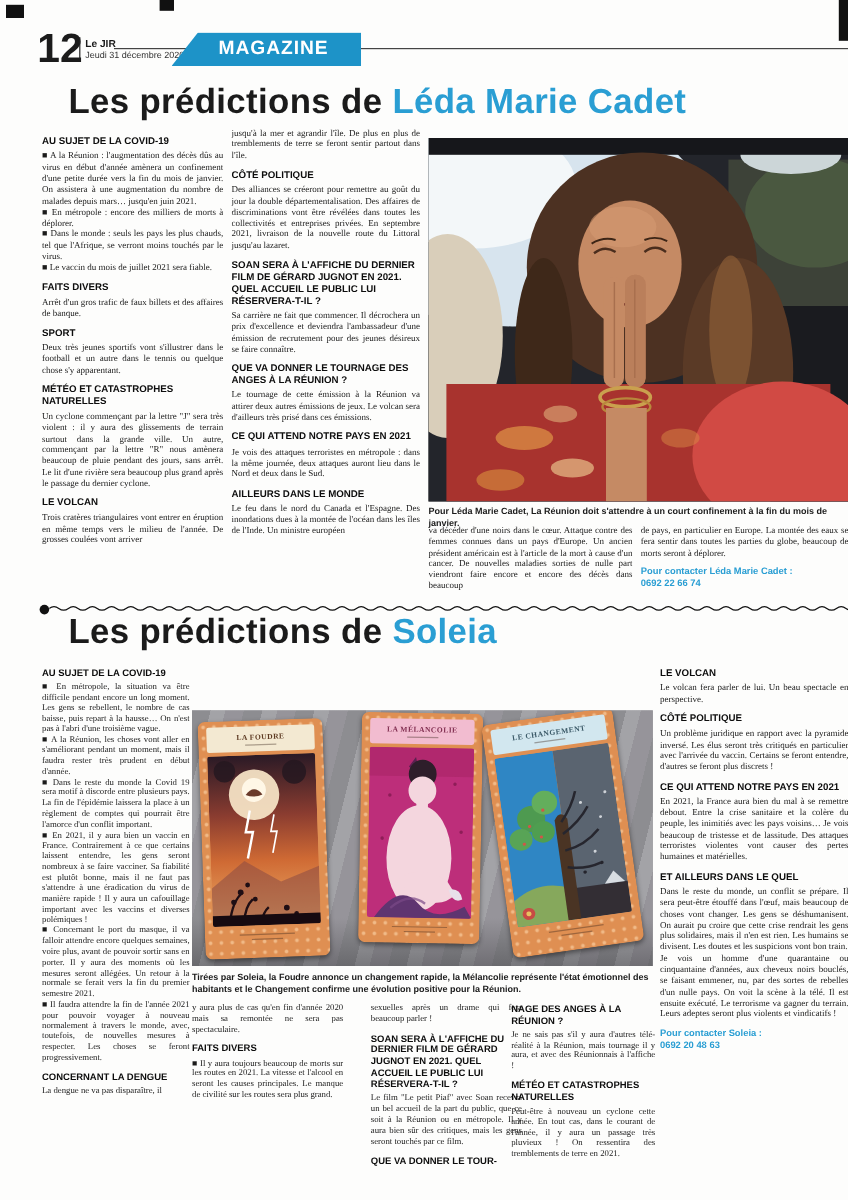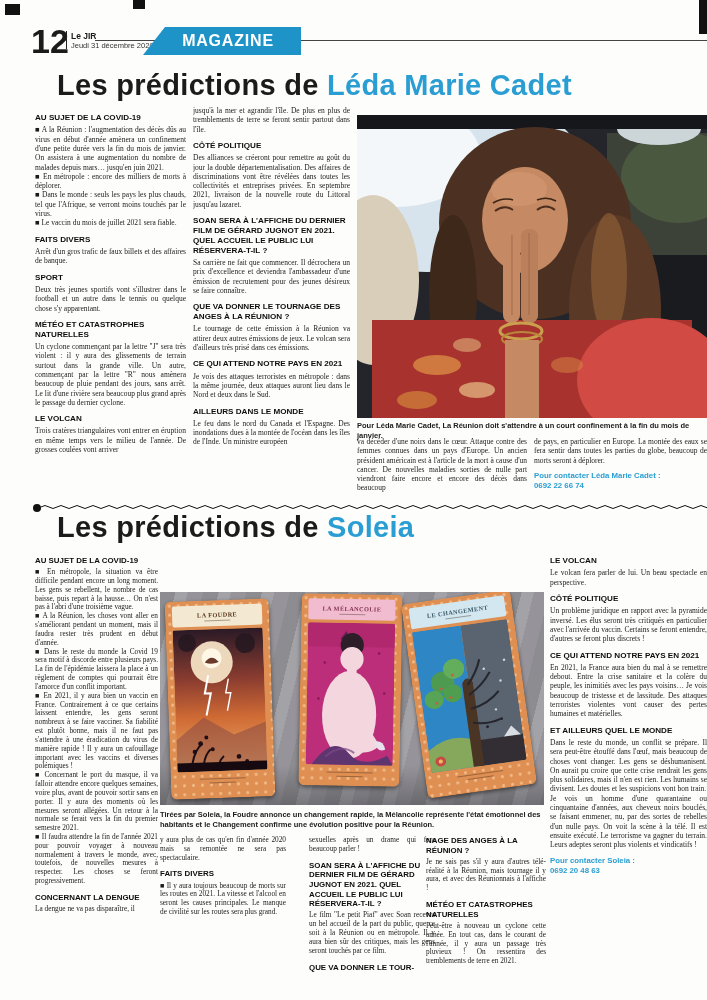--- a/index.html
+++ b/index.html
@@ -332,21 +332,21 @@
     <div class="p">Peut-être à nouveau un cyclone cette année. En tout cas, dans le courant de l'année, il y aura un passage très pluvieux ! On ressentira des tremblements de terre en 2021.</div>
   </div>
 
   <div class="col" style="left:550px;top:556px;width:157px;height:444px;">
     <div class="h">LE VOLCAN</div>
     <div class="p">Le volcan fera parler de lui. Un beau spectacle en perspective.</div>
     <div class="h">CÔTÉ POLITIQUE</div>
     <div class="p">Un problème juridique en rapport avec la pyramide inversé. Les élus seront très critiqués en particulier avec l'arrivée du vaccin. Certains se feront entendre, d'autres se feront plus discrets !</div>
     <div class="h">CE QUI ATTEND NOTRE PAYS EN 2021</div>
     <div class="p">En 2021, la France aura bien du mal à se remettre debout. Entre la crise sanitaire et la colère du peuple, les inimitiés avec les pays voisins… Je vois beaucoup de tristesse et de lassitude. Des attaques terroristes violentes vont causer des pertes humaines et matérielles.</div>
-    <div class="h">ET AILLEURS QUEL LE MONDE</div>
+    <div class="h">ET AILLEURS DANS LE QUEL</div>
     <div class="p">Dans le reste du monde, un conflit se prépare. Il sera peut-être étouffé dans l'œuf, mais beaucoup de choses vont changer. Les gens se déshumanisent. On aurait pu croire que cette crise rendrait les gens plus solidaires, mais il n'en est rien. Les humains se divisent. Les doutes et les suspicions vont bon train.</div>
     <div class="p">Je vois un homme d'une quarantaine ou cinquantaine d'années, aux cheveux noirs bouclés, se faisant emmener, nu, par des sortes de rebelles d'un nulle pays. On voit la scène à la télé. Il est ensuite exécuté. Le terrorisme va gagner du terrain. Leurs adeptes seront plus violents et vindicatifs !</div>
     <div class="contact">
       <div>Pour contacter Soleia :</div>
       <div>0692 20 48 63</div>
     </div>
   </div>
 
 </div>
 

